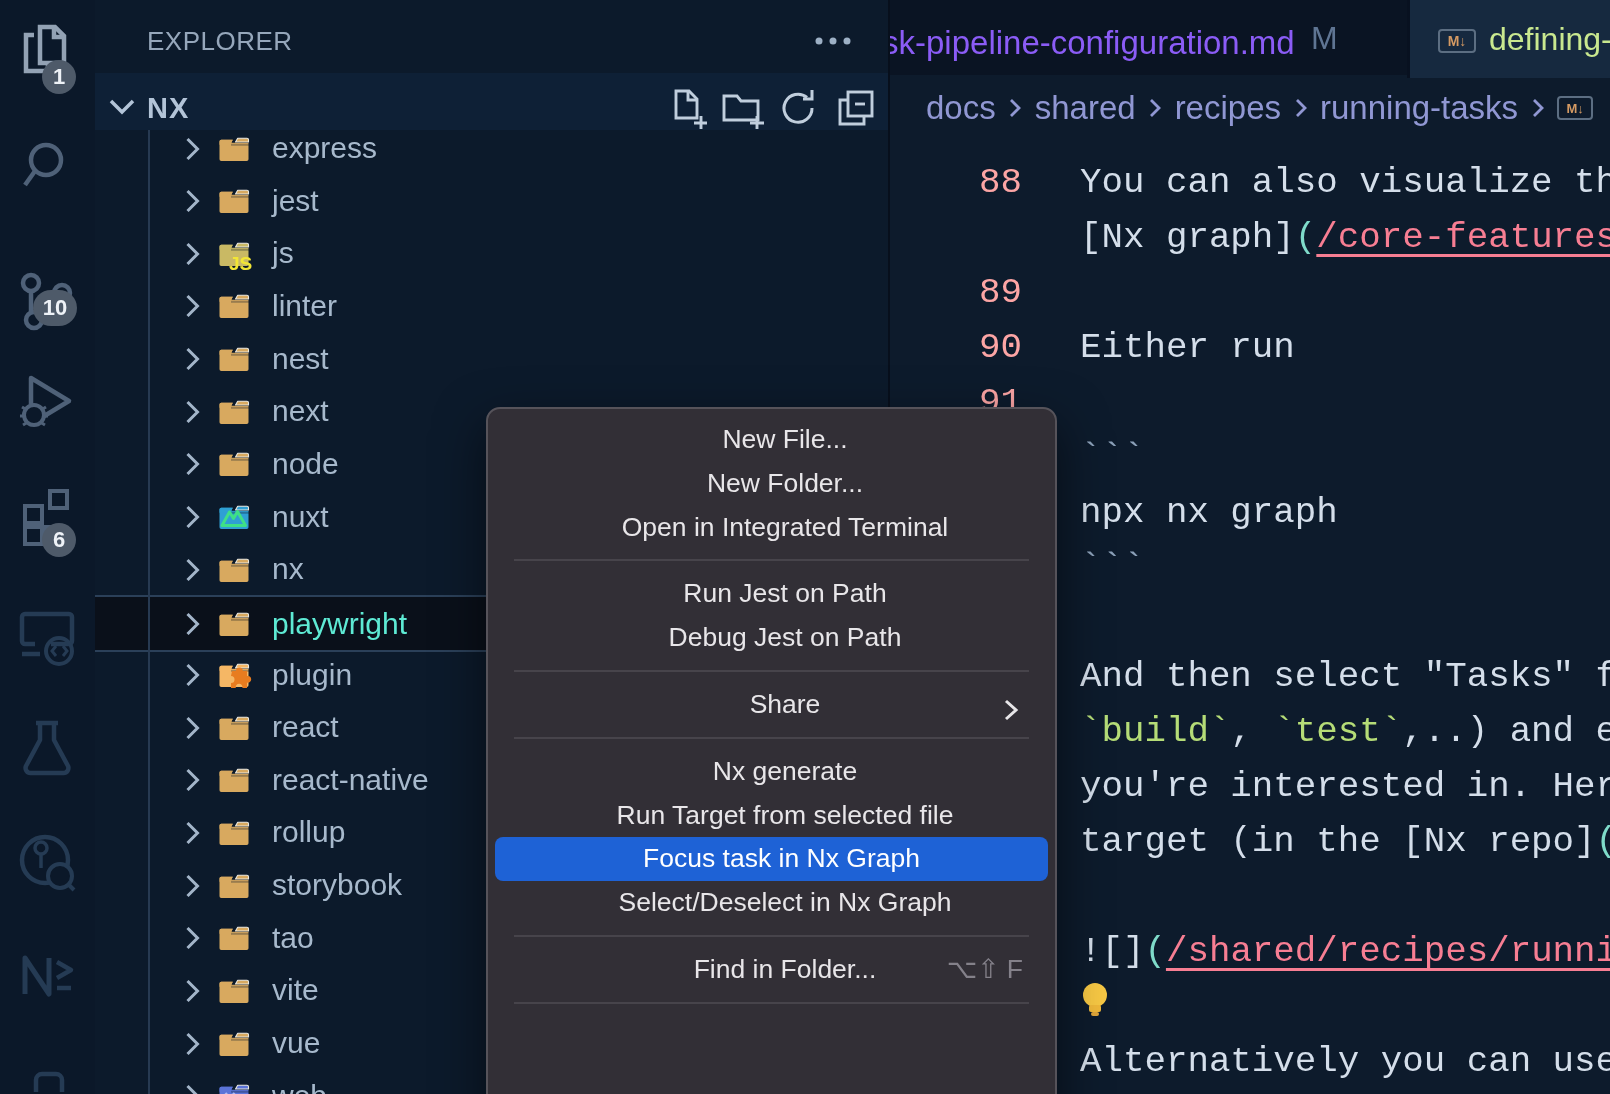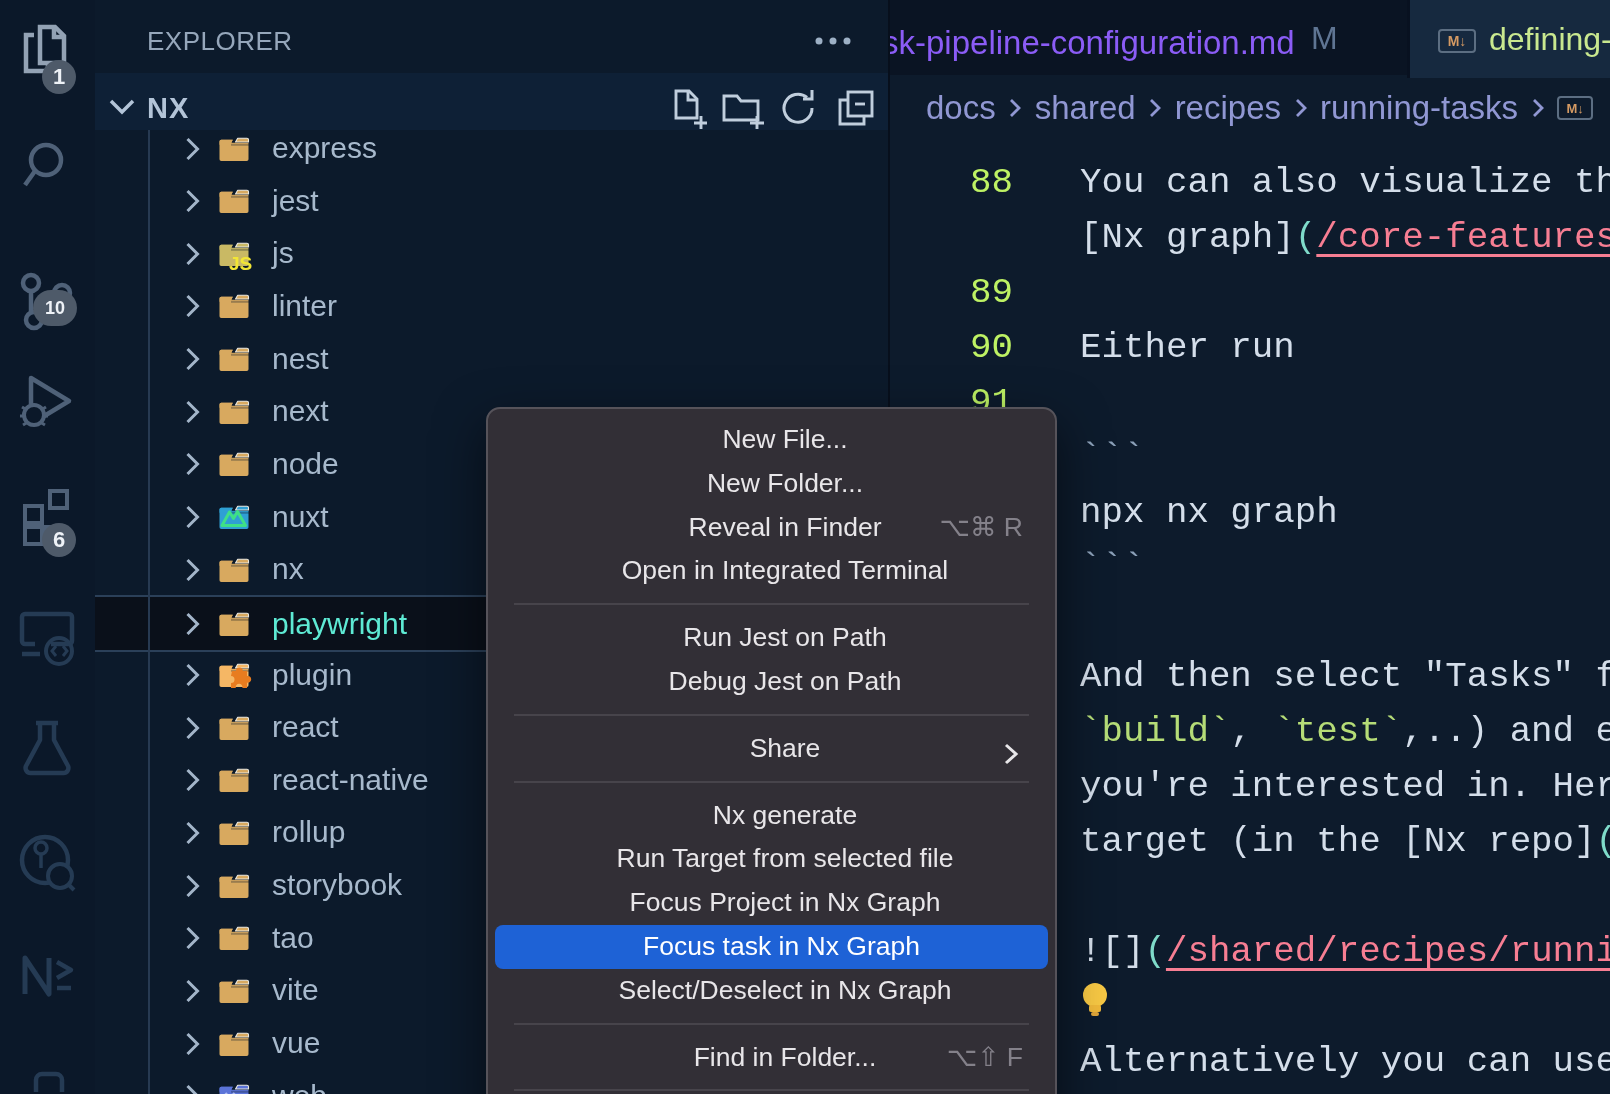--- a/index.html
+++ b/index.html
@@ -32,22 +32,22 @@
   #tab1 .t1{position:absolute;left:-8px;top:24px;font-size:33px;color:#8b5cf6;white-space:pre;}
   #tab1 .t1m{position:absolute;left:421px;top:20px;font-size:32px;color:#5f7593;}
   #tab2{left:517px;top:0;width:205px;height:78px;background:#16293f;overflow:hidden;border-left:3px solid #081120;box-sizing:border-box;}
   #tab2 .t2{position:absolute;left:79px;top:21px;font-size:32px;color:#c9e88f;white-space:pre;}
   .mdicon{position:absolute;border:2px solid #5c6e82;border-radius:4px;
           display:flex;align-items:center;justify-content:center;
           color:#d49a63;font-weight:bold;}
   #crumbs{left:36px;top:88px;height:40px;display:flex;align-items:center;font-size:33px;color:#9097d3;}
   #crumbs .sep{margin:0 12.5px;display:flex;align-items:center;}
   
-  .ln{position:absolute;left:43px;width:80px;text-align:right;
-      font-family:"Liberation Mono",monospace;font-size:35.8px;line-height:55px;height:55px;color:#bef264;}
+  .ln{position:absolute;left:52px;width:80px;text-align:right;
+      font-family:"Liberation Mono",monospace;font-size:35.8px;line-height:55px;height:55px;color:#fca5a5;}
   .cl{position:absolute;left:190px;font-family:"Liberation Mono",monospace;
       font-size:35.8px;line-height:55px;height:55px;color:#d4deea;white-space:pre;}
   .teal{color:#7fdbca;}
   .pink{color:#f77e93;text-decoration:underline;text-decoration-thickness:2.5px;text-underline-offset:7px;}
   .grn{color:#b5dc77;}
   .fence{color:#8ba0b8;}
   
   #menu{left:486px;top:407px;width:571px;background:#322f36;border:2px solid #56535a;
         border-radius:14px;box-sizing:border-box;z-index:10;padding-top:9px;
         height:720px;box-shadow:0 18px 50px rgba(0,0,0,0.55);}
@@ -76,21 +76,21 @@
       <path d="M16 35 L6 49" stroke="#4f6178" stroke-width="4.5"></path>
     </svg>
 
     <svg class="abs" style="left:17px;top:270px" width="60" height="68" viewBox="0 0 60 68" fill="none">
       <circle cx="14" cy="13" r="8" stroke="#4f6178" stroke-width="4.5"></circle>
       <circle cx="45" cy="23" r="8" stroke="#4f6178" stroke-width="4.5"></circle>
       <circle cx="17" cy="50" r="8" stroke="#4f6178" stroke-width="4.5"></circle>
       <path d="M14 21 v21" stroke="#4f6178" stroke-width="4.5"></path>
       <path d="M45 31 c0 10 -18 6 -24 14" stroke="#4f6178" stroke-width="4.5"></path>
     </svg>
-    <div class="badge" style="left:33px;top:290px;width:44px;height:36px;font-size:18px;border-radius:18px;">10</div>
+    <div class="badge" style="left:33px;top:290px;width:44px;height:36px;font-size:22px;border-radius:18px;">10</div>
 
     <svg class="abs" style="left:17px;top:372px" width="62" height="60" viewBox="0 0 62 60" fill="none">
       <path d="M14 6 L52 29 L14 52 Z" stroke="#4f6178" stroke-width="4.5" stroke-linejoin="round"></path>
       <circle cx="17" cy="43" r="10" fill="#0b1829" stroke="#4f6178" stroke-width="4"></circle>
       <path d="M5 35 l5 3 M3 44 h6 M6 53 l5 -3 M29 35 l-5 3 M31 44 h-6 M28 53 l-5 -3" stroke="#4f6178" stroke-width="3"></path>
     </svg>
 
     <svg class="abs" style="left:17px;top:486px" width="60" height="62" viewBox="0 0 60 62" fill="none">
       <rect x="8" y="20" width="17" height="17" stroke="#4f6178" stroke-width="4"></rect>
       <rect x="8" y="41" width="17" height="17" stroke="#4f6178" stroke-width="4"></rect>
@@ -462,33 +462,31 @@
           <circle cx="15" cy="14" r="12" fill="#f7c844"></circle>
           <rect x="9" y="24" width="12" height="7" rx="2" fill="#f0b93a"></rect>
           <rect x="11" y="31" width="8" height="4" rx="2" fill="#e0a63a"></rect>
         </svg>
       </div>
   </div>
 
   <div id="menu" class="abs">
     <div class="mi">New File...</div>
     <div class="mi">New Folder...</div>
-    <div class="mi">Reveal in Finder<span class="sc">⌥⌘ R</span></div>
     <div class="mi">Open in Integrated Terminal</div>
     <div class="msep"></div>
     <div class="mi">Run Jest on Path</div>
     <div class="mi">Debug Jest on Path</div>
     <div class="msep"></div>
     <div class="mi">Share<span class="arr"><svg width="16" height="26" viewBox="0 0 16 26" fill="none">
             <path d="M3 4 l10 9 l-10 9" stroke="#e8e6e9" stroke-width="3"></path>
           </svg></span></div>
     <div class="msep"></div>
     <div class="mi">Nx generate</div>
     <div class="mi">Run Target from selected file</div>
-    <div class="mi">Focus Project in Nx Graph</div>
     <div class="mi hl">Focus task in Nx Graph</div>
     <div class="mi">Select/Deselect in Nx Graph</div>
     <div class="msep"></div>
     <div class="mi">Find in Folder...<span class="sc">⌥⇧ F</span></div>
     <div class="msep" style="margin-bottom:0"></div>
   </div>
 
 </div>
 
 </body></html>

